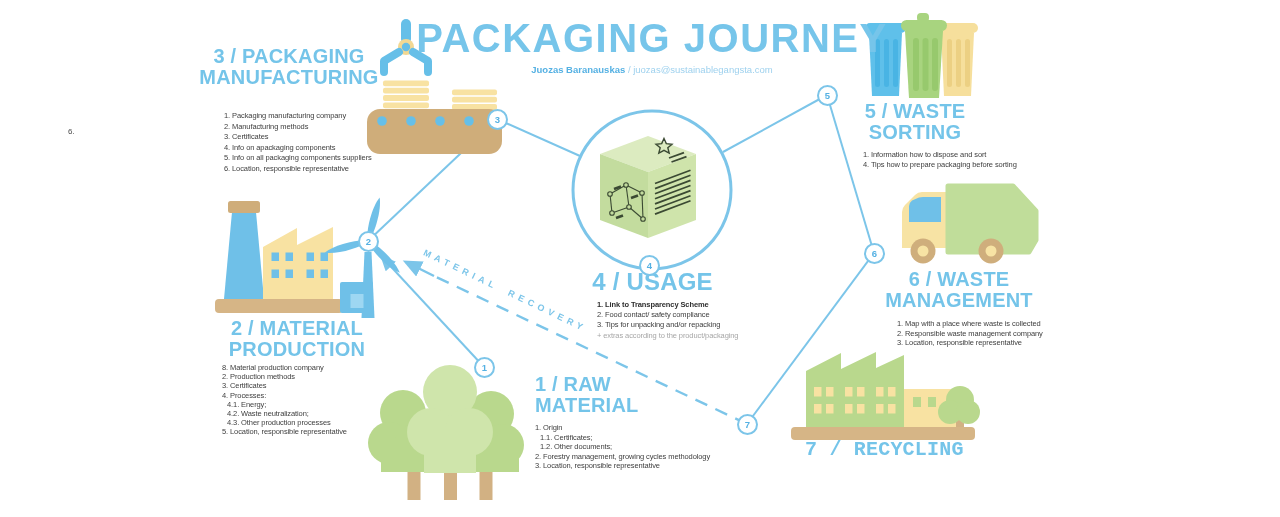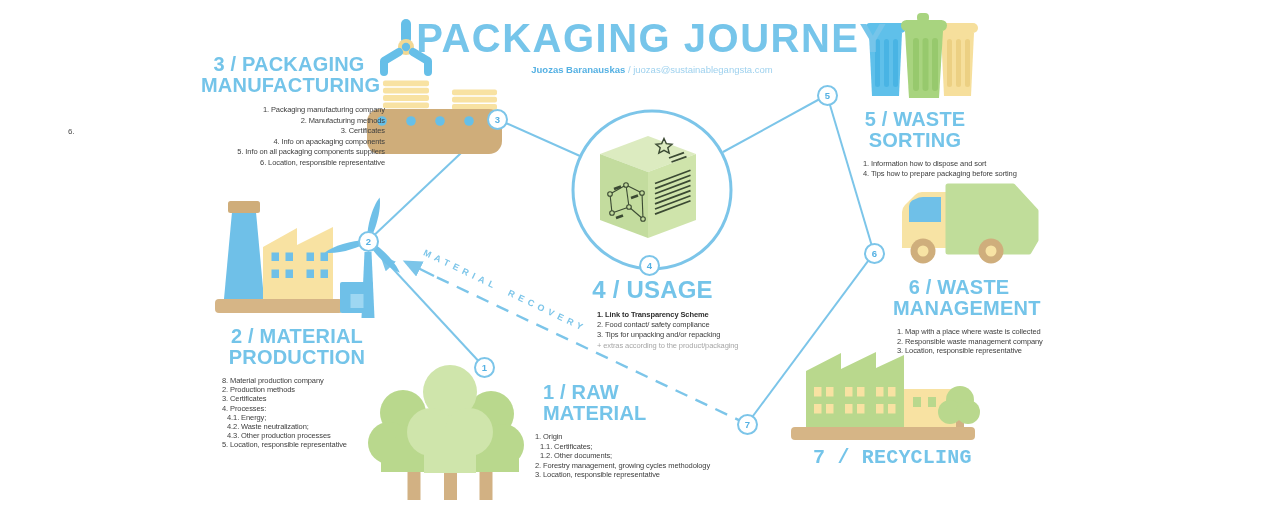--- a/index.html
+++ b/index.html
@@ -2,30 +2,30 @@
 <html><head>
 <meta charset="utf-8">
 <style>
   html,body{margin:0;padding:0;}
   body{
     width:1280px;height:517px;position:relative;overflow:hidden;
     background:#ffffff;font-family:"Liberation Sans",sans-serif;
   }
   svg.canvas{position:absolute;left:0;top:0;z-index:1;}
   .stage{position:absolute;z-index:4;}
-  .h{color:#74c4e9;font-weight:bold;font-size:20px;line-height:21px;margin:8px;letter-spacing:.2px;}
+  .h{color:#74c4e9;font-weight:bold;font-size:20px;line-height:21px;margin:0;letter-spacing:.2px;}
   .h div{white-space:nowrap;}
   .list{margin-top:8px;font-size:7.5px;line-height:9.6px;color:#3e3e3e;letter-spacing:-.1px;text-align:left;}
   .li{white-space:nowrap;}
   .li.sub{padding-left:5px;}
   .li.strong{font-weight:bold;color:#2e2e2e;}
   .li.muted{color:#a7a7a7;}
 
   .s3{left:193px;top:46px;width:192px;text-align:center;}
-  .s3 .list{padding-left:31px;margin-top:9px;line-height:10.5px;text-align:right;}
+  .s3 .list{padding-left:31px;margin-top:23px;line-height:10.5px;}
   .s2{left:207px;top:318px;width:180px;text-align:center;}
   .s2 .list{padding-left:15px;margin-top:3px;line-height:9.2px;}
   .s1{left:535px;top:374px;width:240px;text-align:left;}
   .s1 .list{margin-top:7px;}
   .s4{left:560px;top:269px;width:185px;text-align:center;}
   .s4 .h{font-size:24px;line-height:25px;}
   .s4 .list{padding-left:37px;margin-top:6px;line-height:10.2px;}
   .s5{left:845px;top:101px;width:140px;text-align:center;}
   .s5 .list{padding-left:18px;margin-top:7px;}
   .s6{left:885px;top:269px;width:148px;text-align:center;}

